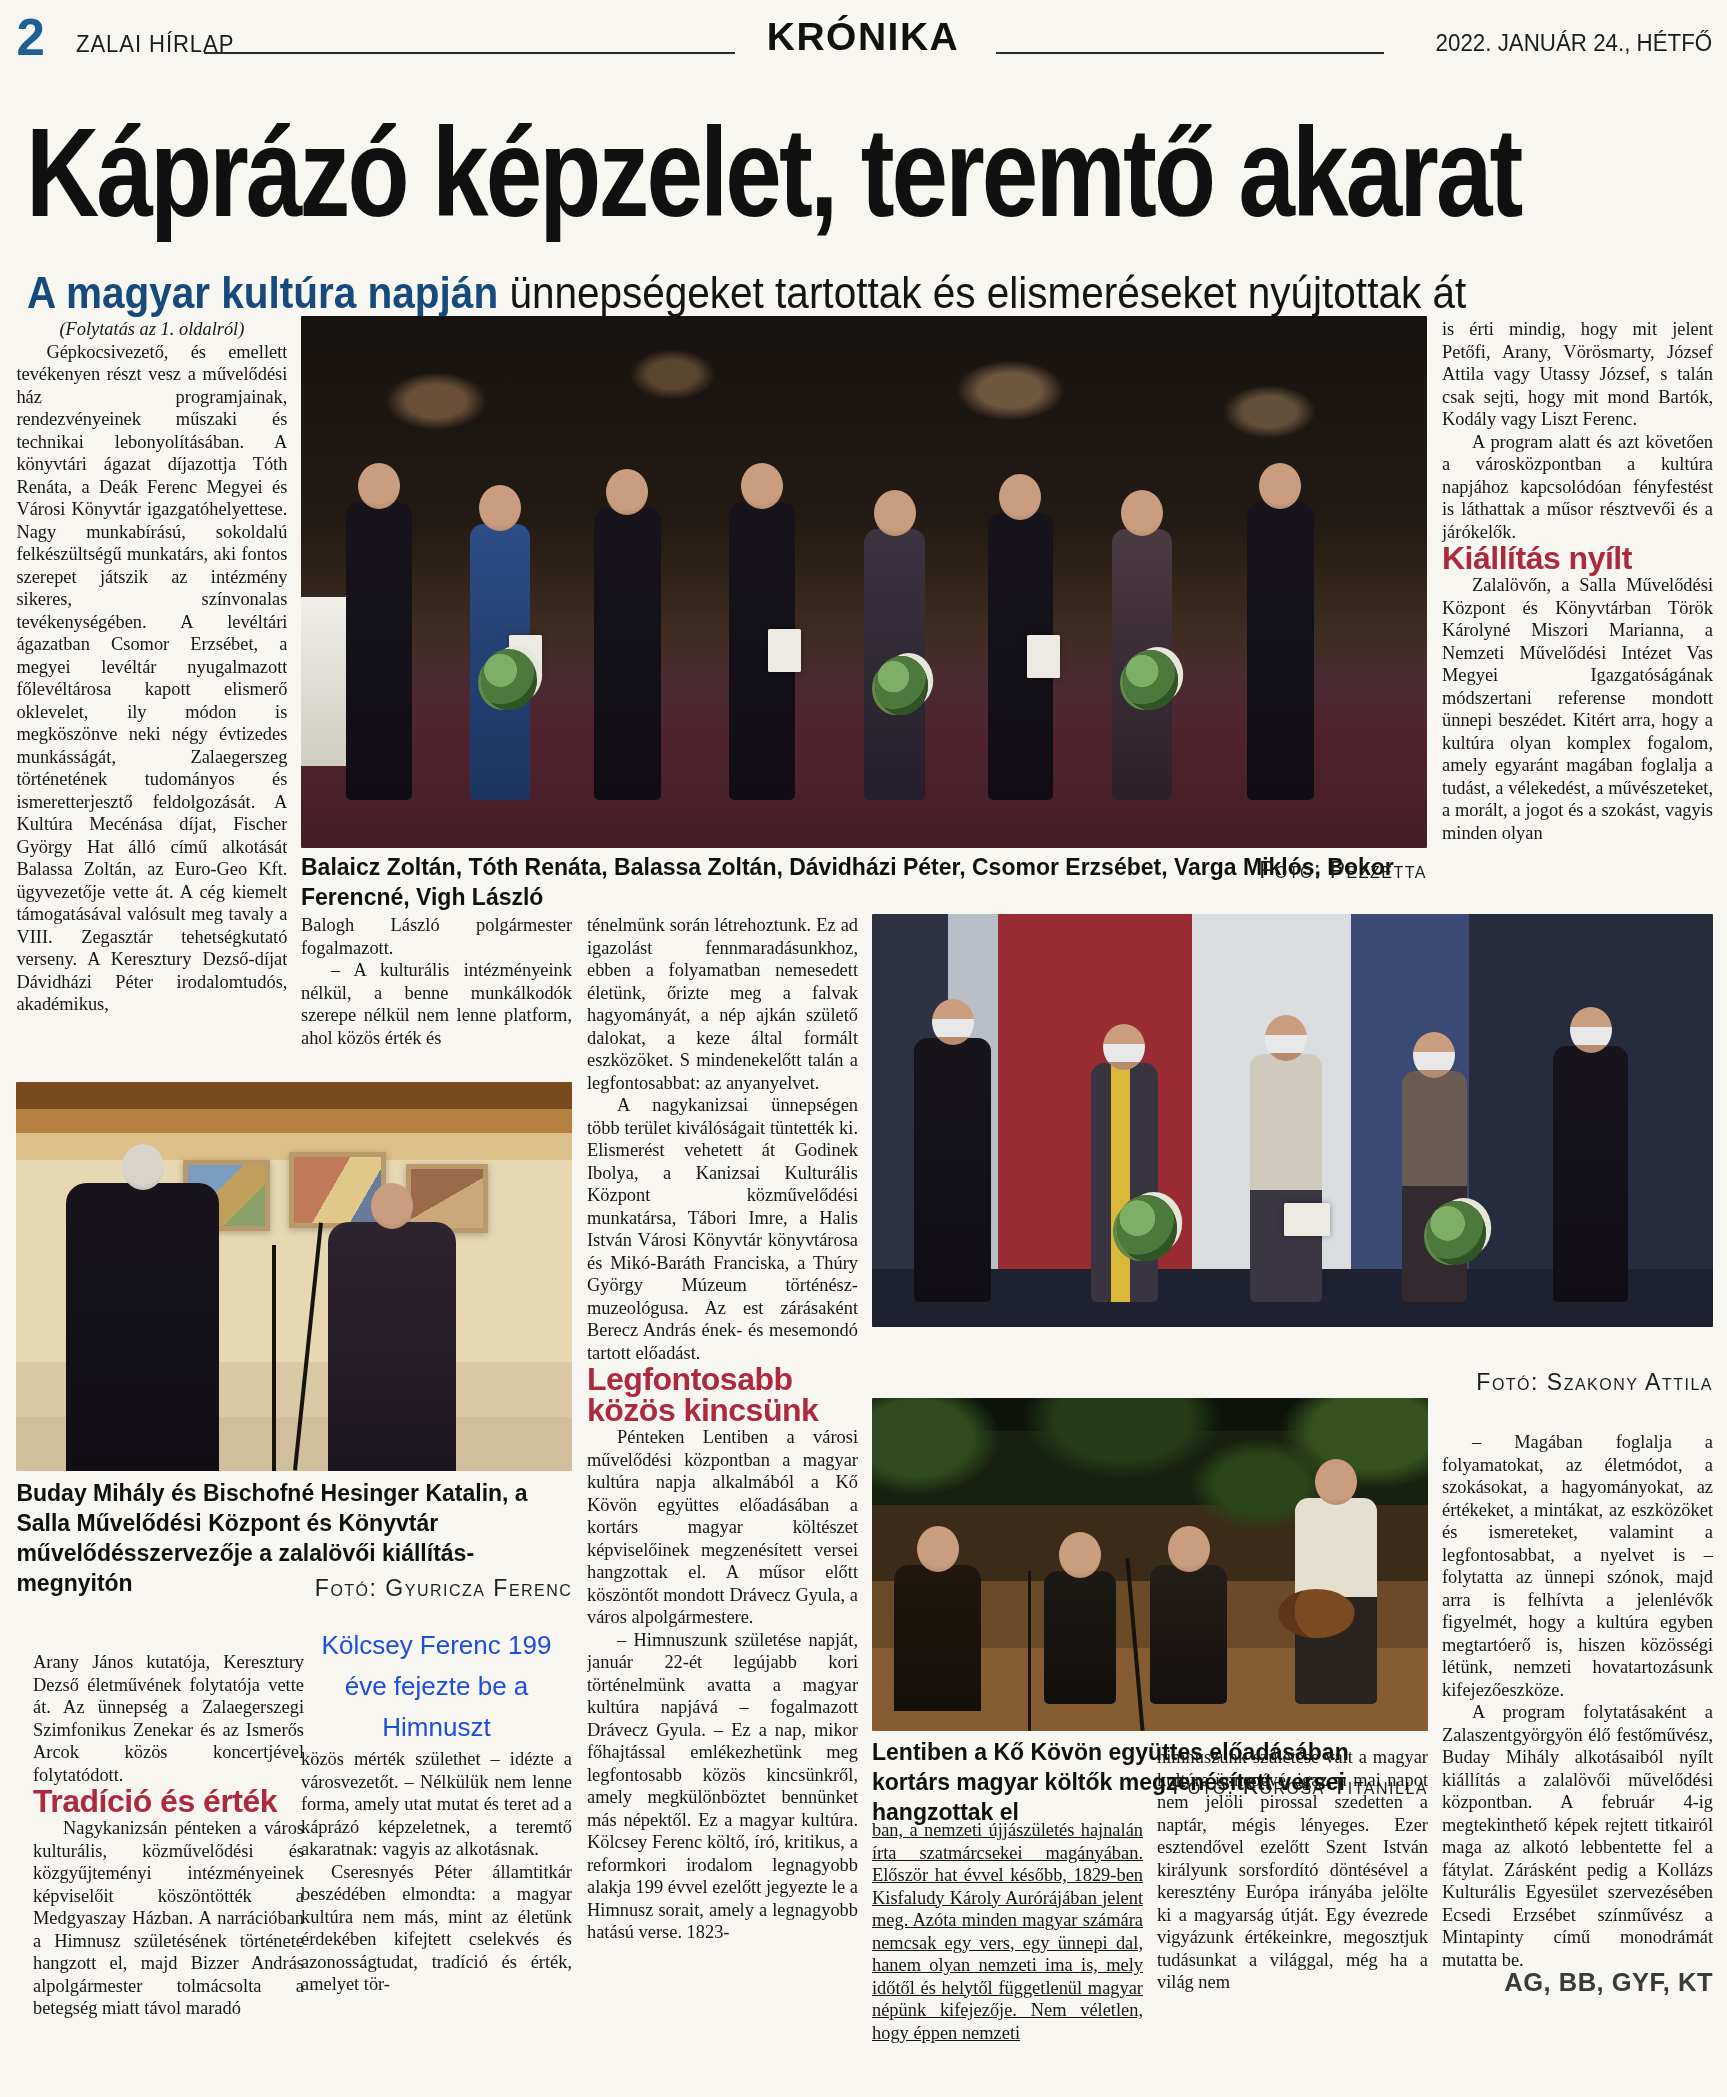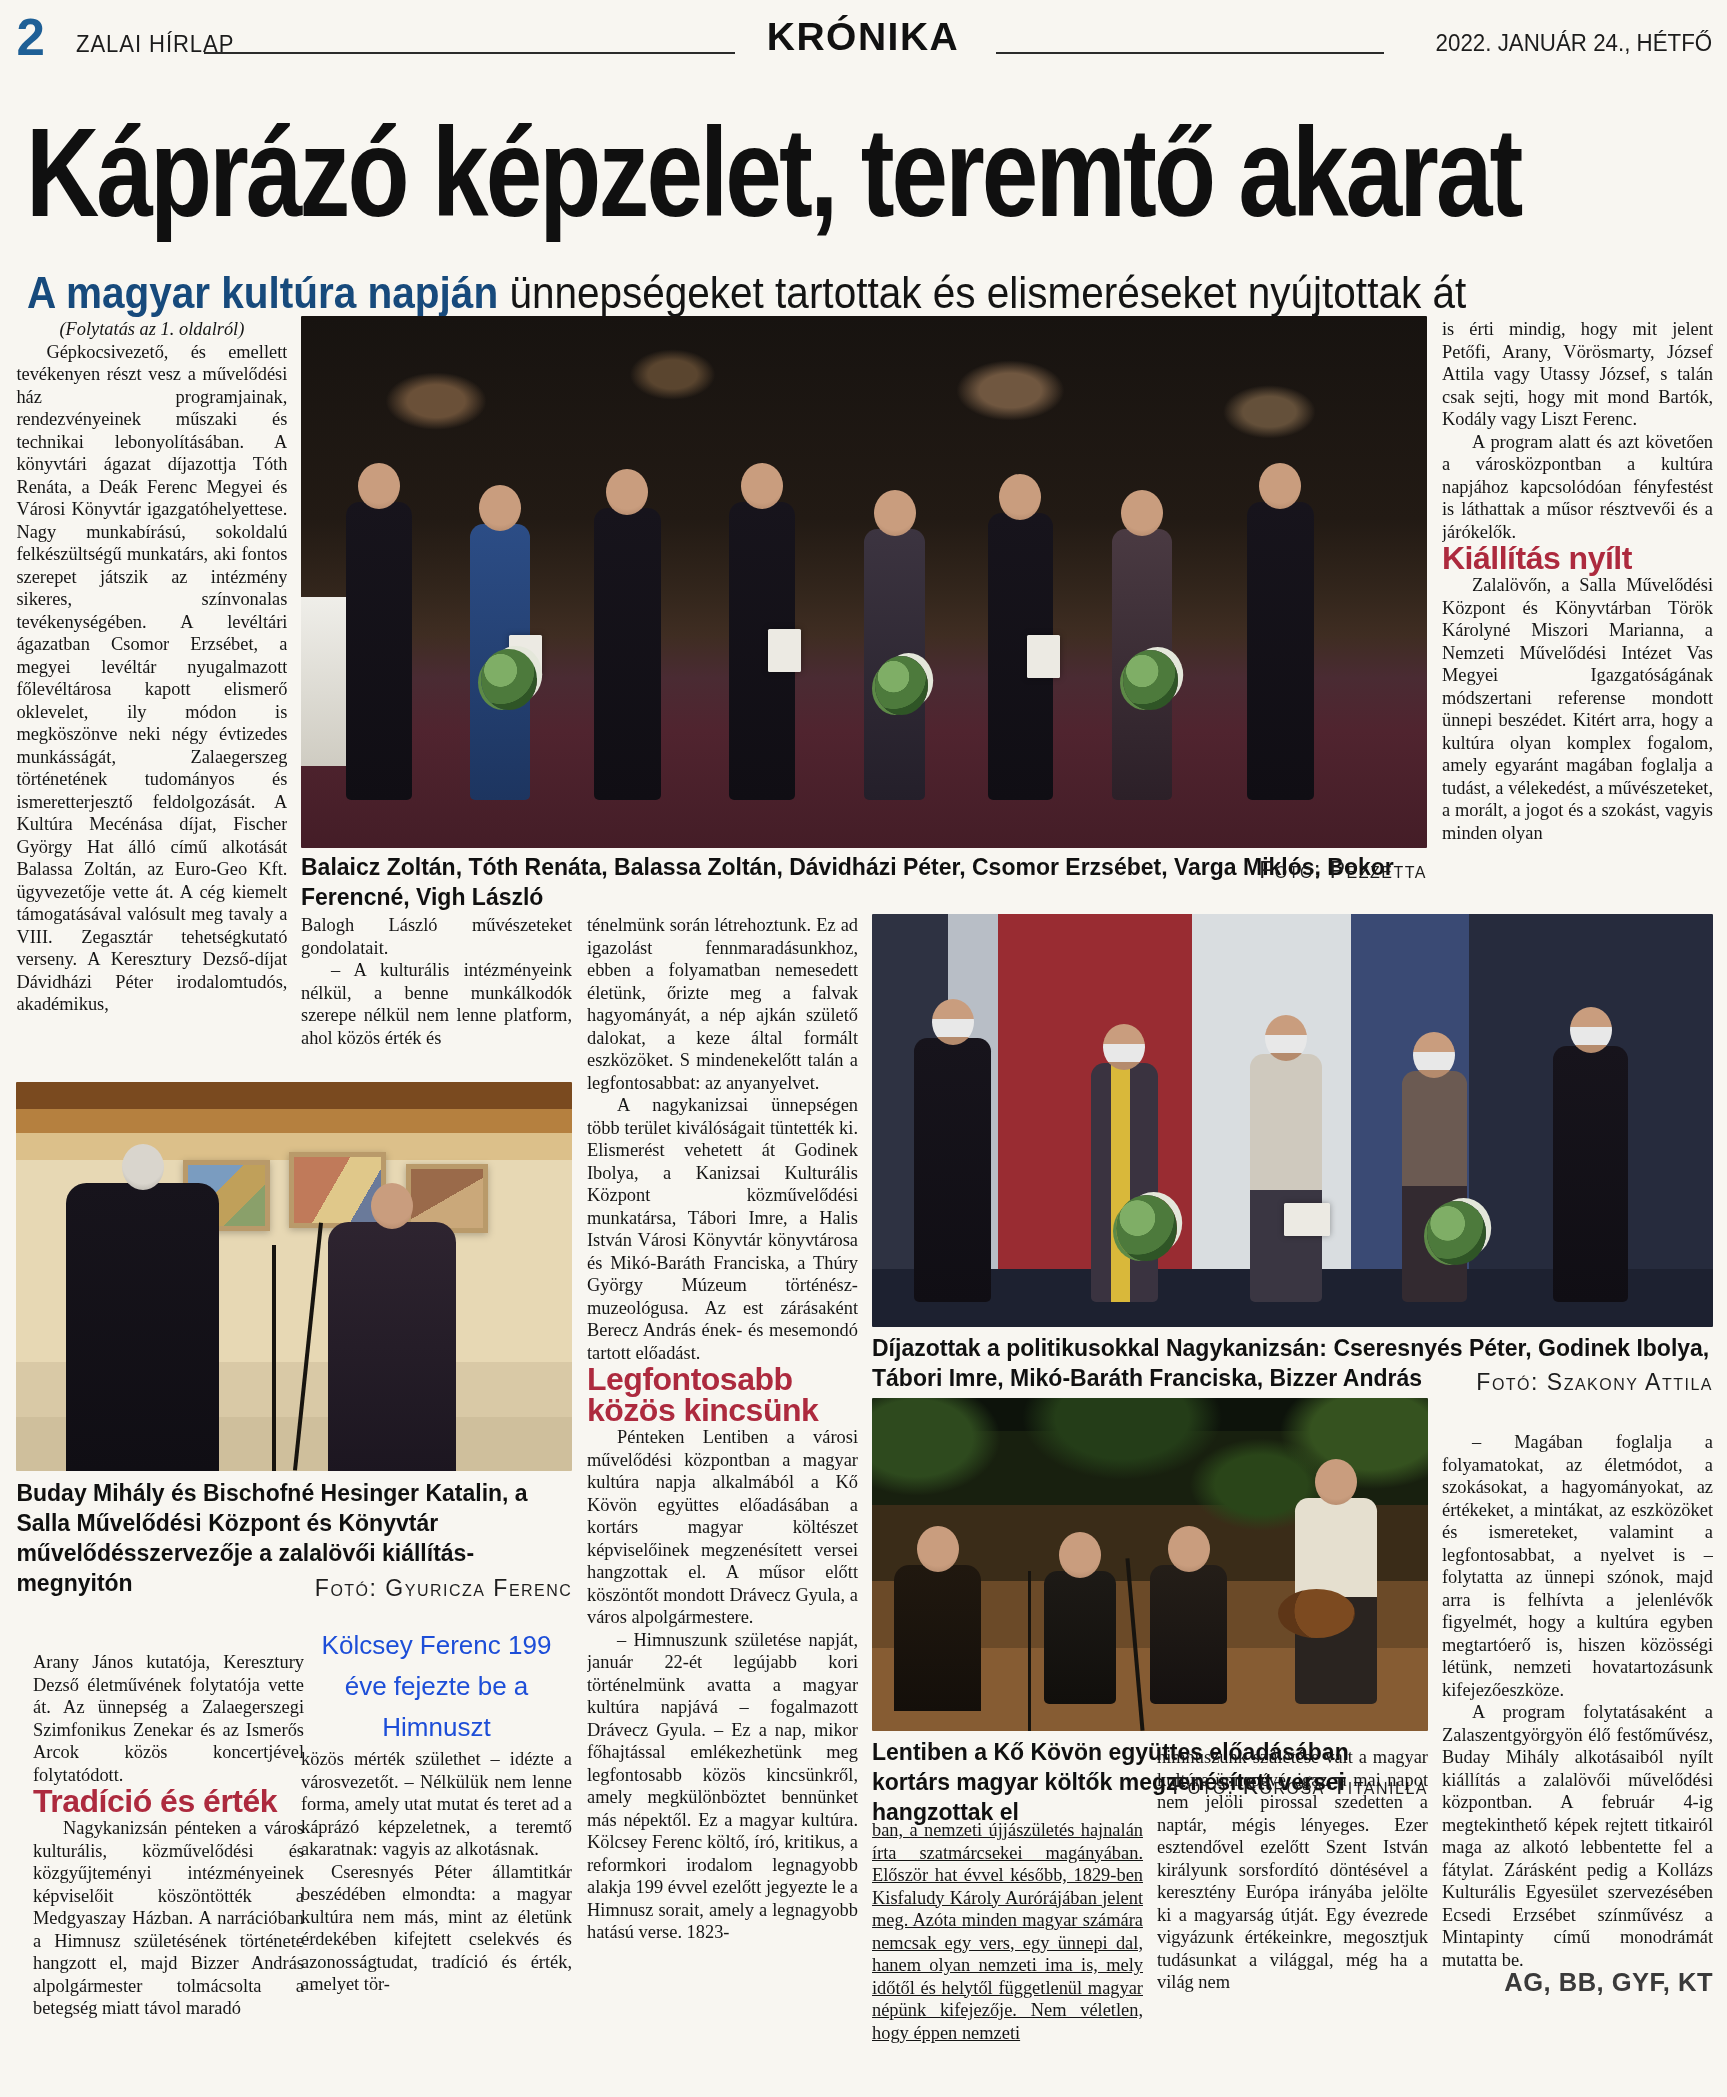--- a/index.html
+++ b/index.html
@@ -116,21 +116,21 @@
   </div>
 
   <div class="abs col" style="left:1442px;top:318px;width:271px;height:588px;">
     <p class="flush">is érti mindig, hogy mit jelent Petőfi, Arany, Vörösmarty, József Attila vagy Utassy József, s talán csak sejti, hogy mit mond Bartók, Kodály vagy Liszt Ferenc.</p>
     <p>A program alatt és azt követően a városközpontban a kultúra napjához kapcsolódóan fényfestést is láthattak a műsor résztvevői és a járókelők.</p>
     <p class="sec">Kiállítás nyílt</p>
     <p>Zalalövőn, a Salla Művelődési Központ és Könyvtárban Török Károlyné Miszori Marianna, a Nemzeti Művelődési Intézet Vas Megyei Igazgatóságának módszertani referense mondott ünnepi beszédet. Kitért arra, hogy a kultúra olyan komplex fogalom, amely egyaránt magában foglalja a tudást, a vélekedést, a művészeteket, a morált, a jogot és a szokást, vagyis minden olyan</p>
   </div>
 
   <div class="abs col" style="left:301px;top:914px;width:271px;height:164px;">
-    <p class="flush">Balogh László művészeteket gondolatait.</p>
+    <p class="flush">Balogh László polgármester fogalmazott.</p>
     <p>– A kulturális intézményeink nélkül, a benne munkálkodók szerepe nélkül nem lenne platform, ahol közös érték és</p>
   </div>
 
   <div class="abs col" style="left:587px;top:914px;width:271px;height:1184px;">
     <p class="flush">ténelmünk során létrehoztunk. Ez ad igazolást fennmaradásunkhoz, ebben a folyamatban nemesedett életünk, őrizte meg a falvak hagyományát, a nép ajkán születő dalokat, a keze által formált eszközöket. S mindenekelőtt talán a legfontosabbat: az anyanyelvet.</p>
     <p>A nagykanizsai ünnepségen több terület kiválóságait tüntették ki. Elismerést vehetett át Godinek Ibolya, a Kanizsai Kulturális Központ közművelődési munkatársa, Tábori Imre, a Halis István Városi Könyvtár könyvtárosa és Mikó-Baráth Franciska, a Thúry György Múzeum történész-muzeológusa. Az est zárásaként Berecz András ének- és mesemondó tartott előadást.</p>
     <p class="sec">Legfontosabb közös kincsünk</p>
     <p>Pénteken Lentiben a városi művelődési központban a magyar kultúra napja alkalmából a Kő Kövön együttes előadásában a kortárs magyar költészet képviselőinek megzenésített versei hangzottak el. A műsor előtt köszöntőt mondott Drávecz Gyula, a város alpolgármestere.</p>
     <p>– Himnuszunk születése napját, január 22-ét legújabb kori történelmünk avatta a magyar kultúra napjává – fogalmazott Drávecz Gyula. – Ez a nap, mikor főhajtással emlékezhetünk meg legfontosabb közös kincsünkről, amely megkülönböztet bennünket más népektől. Ez a magyar kultúra. Kölcsey Ferenc költő, író, kritikus, a reformkori irodalom legnagyobb alakja 199 évvel ezelőtt jegyezte le a Himnusz sorait, amely a legnagyobb hatású verse. 1823-</p>
   </div>
@@ -139,21 +139,20 @@
     <i class="fig masked" style="left:5%;bottom:6%;width:77px;height:64%;"></i>
     <i class="fig masked" style="left:26%;bottom:6%;width:67px;height:58%;background:linear-gradient(90deg,#3a3340 0 30%,#d9b83a 30% 58%,#3a3340 58% 100%);"></i>
     <i class="fig masked" style="left:45%;bottom:6%;width:72px;height:60%;background:linear-gradient(180deg,#cfc9be 0 55%,#3a3642 55% 100%);"></i>
     <i class="fig masked" style="left:63%;bottom:6%;width:65px;height:56%;background:linear-gradient(180deg,#6b5a52 0 50%,#332a30 50% 100%);"></i>
     <i class="fig masked" style="left:81%;bottom:6%;width:75px;height:62%;"></i>
     <span class="bouquet" style="left:29%;bottom:16%;width:61px;height:66px;"></span>
     <span class="bouquet" style="left:66%;bottom:15%;width:59px;height:64px;"></span>
     <span class="paper" style="left:49%;bottom:22%;width:46px;height:33px;"></span>
   </div>
   <div class="caption" style="left:872px;top:1333px;width:841px;height:64px;">
-    <span>Díjazottak a politikusokkal Nagykanizsán: Cseresnyés Péter, Godinek Ibolya, Tábori Imre, Mikó-Baráth Franciska, Bizzer András</span>
     <span class="credit">Fotó: Szakony Attila</span>
   </div>
 
   <div class="photo ph2" style="left:16.4px;top:1082px;width:556px;height:389px;">
     <span class="painting" style="left:30%;top:20%;width:77px;height:61px;background:linear-gradient(135deg,#7a9cc0 0 40%,#c0a05a 40% 70%,#8aa06a 70% 100%);"></span>
     <span class="painting" style="left:49%;top:18%;width:87px;height:66px;background:linear-gradient(120deg,#c07a5a 0 45%,#e0c88a 45% 75%,#6a7a9a 75% 100%);"></span>
     <span class="painting" style="left:70%;top:21%;width:72px;height:59px;background:linear-gradient(150deg,#9a6a4a 0 50%,#caa87a 50% 100%);"></span>
     <div class="micstand" style="left:46%;bottom:0;height:58%;"></div>
     <div class="micstand" style="left:52%;bottom:0;height:64%;transform:rotate(6deg);"></div>
     <i class="fig grayhead" style="left:9%;bottom:0;width:153px;height:74%;border-radius:20.4px 20.4px 0 0;"></i>

